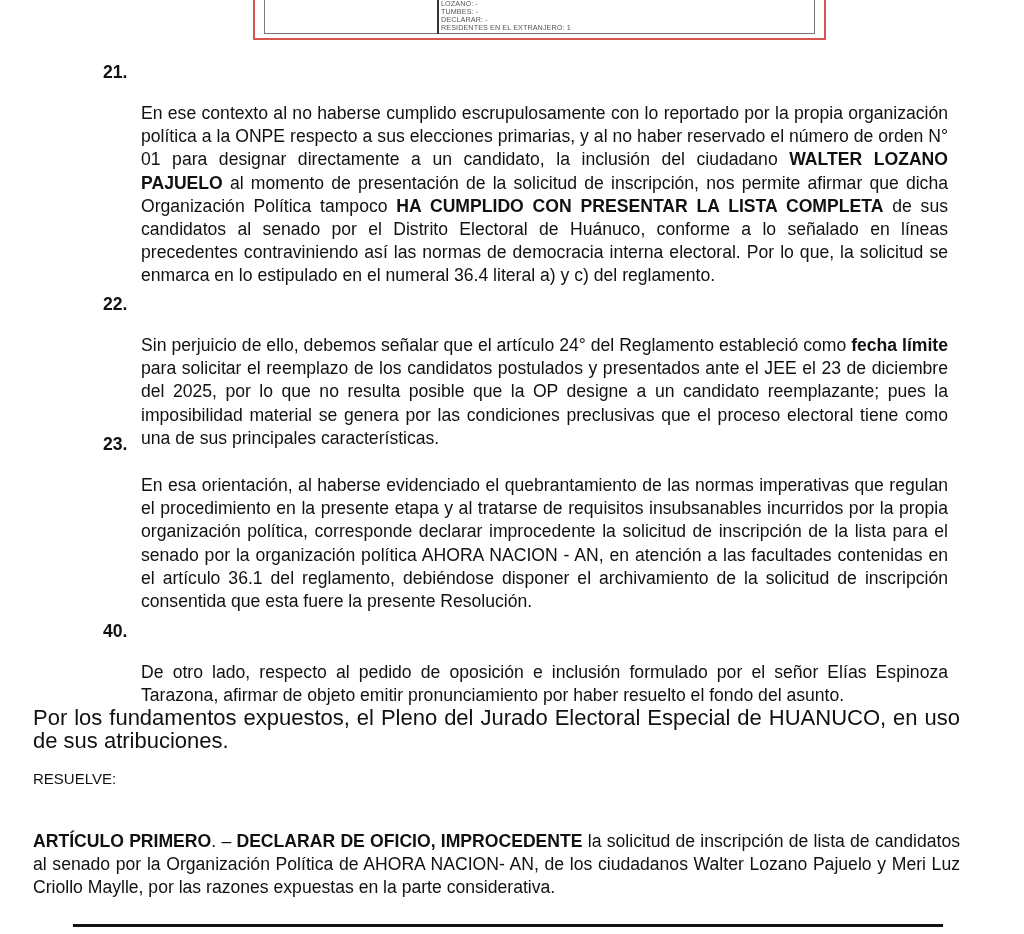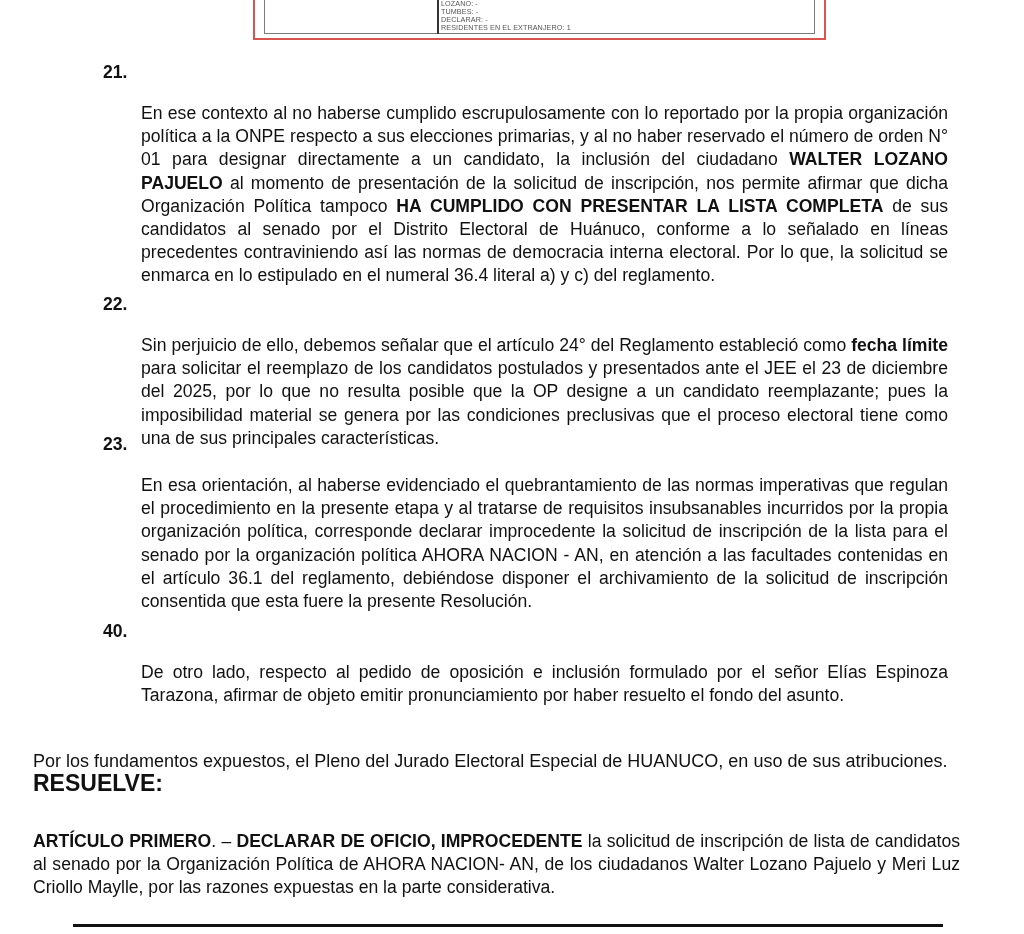--- a/index.html
+++ b/index.html
@@ -87,32 +87,31 @@
     .p23 { top: 433px; }
     .p24 { top: 620px; }
 
     .p24 .body, .p24 .num { font-family: "Liberation Sans", sans-serif; }
 
     .closing {
       position: absolute;
       left: 33px;
       top: 706px;
       width: 927px;
-      font-size: 18px;
+      font-size: 22px;
       line-height: 23.2px;
       text-align: justify;
       text-align-last: left;
-      margin-top: 44px;
     }
     .resuelve {
       position: absolute;
       left: 33px;
       top: 770px;
-      font-size: 23px;
-      font-weight: bold;
+      font-size: 15px;
+      font-weight: normal;
     }
     .articulo {
       position: absolute;
       left: 33px;
       top: 830px;
       width: 927px;
       font-size: 17.6px;
       line-height: 23.2px;
       text-align: justify;
       text-align-last: left;

